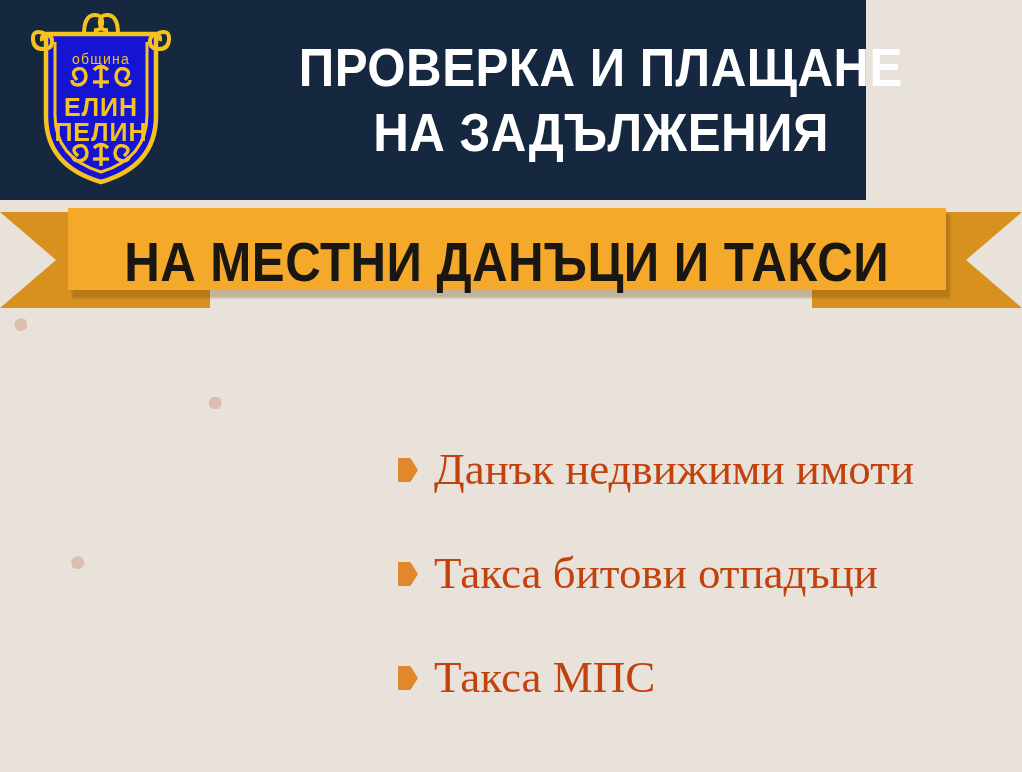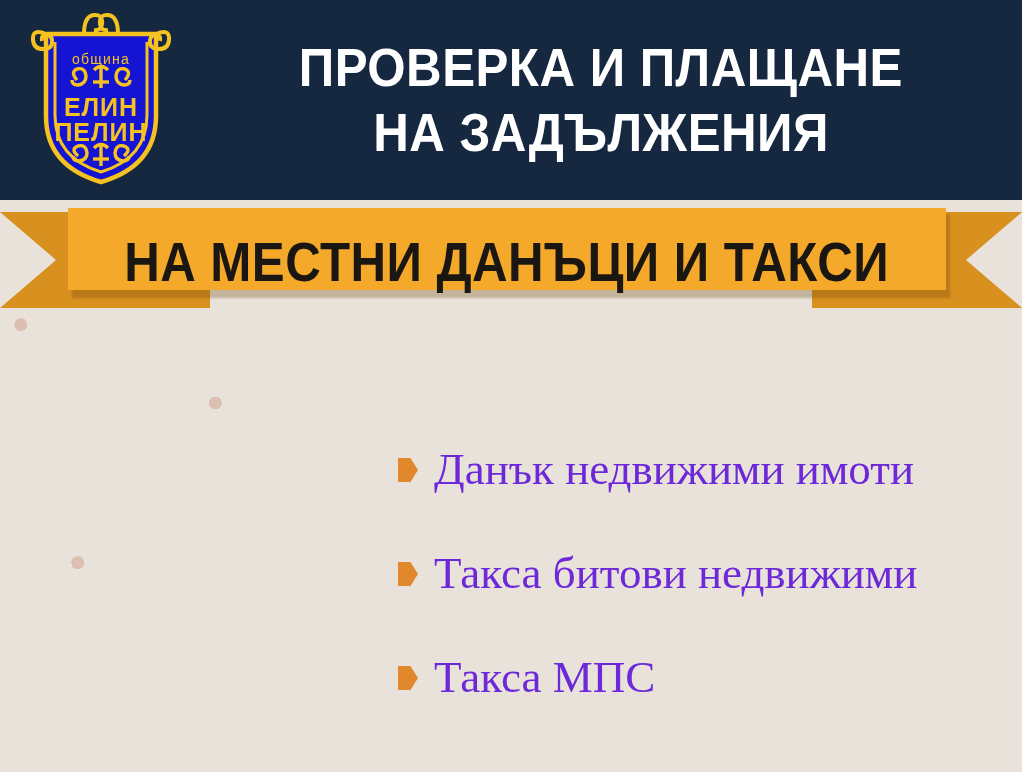--- a/index.html
+++ b/index.html
@@ -22,21 +22,21 @@
     height: 772px;
     background: #e8e2da;
     overflow: hidden;
   }
 
   
   .header {
     position: absolute;
     left: 0;
     top: 0;
-    width: 1022px;
+    width: 866px;
     height: 200px;
     background: #152840;
     z-index: 5;
   }
 
   .emblem {
     position: absolute;
     left: 22px;
     top: 8px;
     width: 158px;
@@ -203,21 +203,21 @@
     height: 104px;
   }
   .bullet-marker {
     flex: 0 0 auto;
     width: 20px;
     height: 24px;
     background: #e1882c;
     clip-path: polygon(0 0, 62% 0, 100% 50%, 62% 100%, 0 100%);
   }
   .bullet-text {
-    color: #6d28d9;
+    color: #c2410c;
     font-family: "Liberation Serif", serif;
     font-size: 45px;
     line-height: 1.1;
     white-space: nowrap;
   }
 </style>
 </head>
 <body>
 
 <div id="poster">
@@ -336,21 +336,21 @@
     </div>
   </div>
 
   <div class="bullet-list">
     <div class="bullet-item">
       <span class="bullet-marker"></span>
       <span class="bullet-text">Данък недвижими имоти</span>
     </div>
     <div class="bullet-item">
       <span class="bullet-marker"></span>
-      <span class="bullet-text">Такса битови недвижими</span>
+      <span class="bullet-text">Такса битови отпадъци</span>
     </div>
     <div class="bullet-item">
       <span class="bullet-marker"></span>
       <span class="bullet-text">Такса МПС</span>
     </div>
   </div>
 
 </div>
 
 </body></html>

